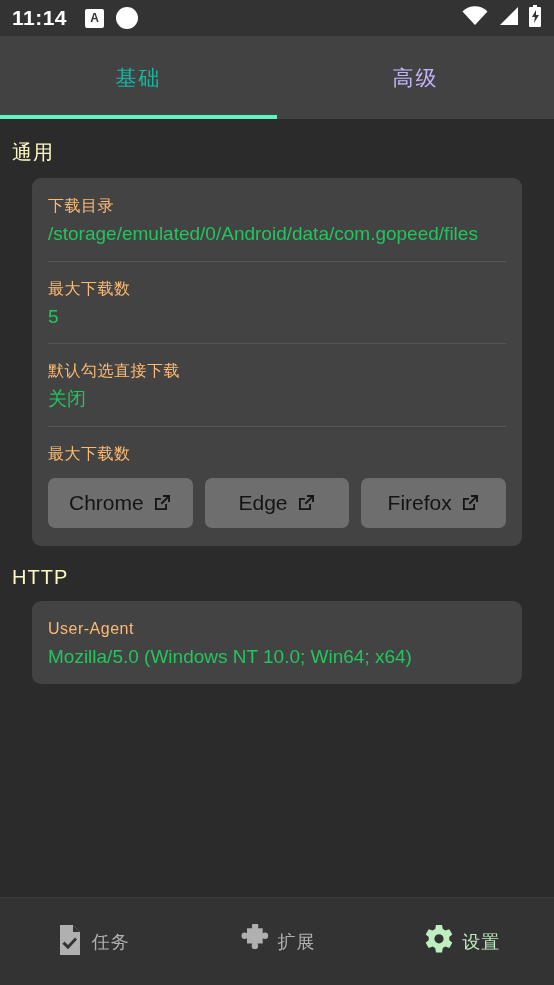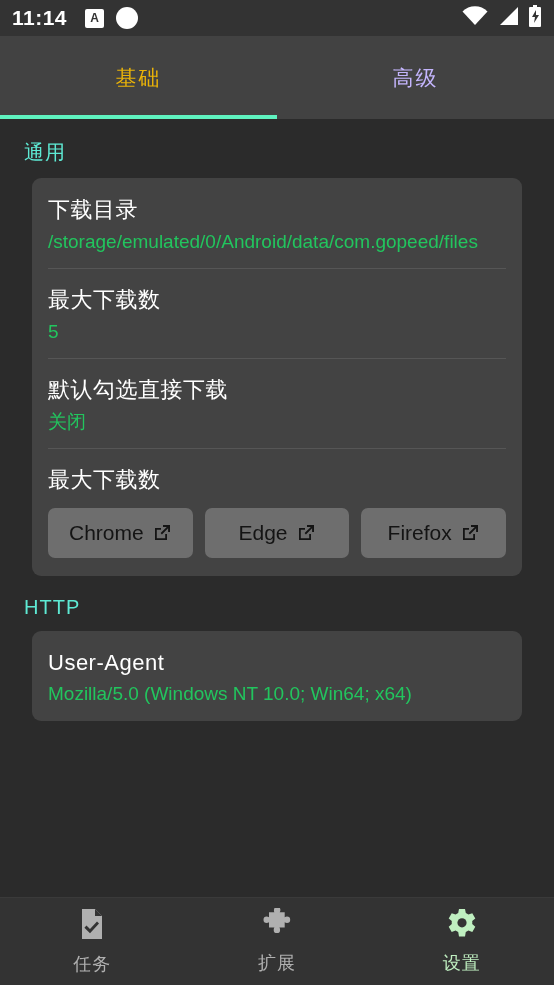--- a/index.html
+++ b/index.html
@@ -27,63 +27,63 @@
   .status-right { margin-left: auto; display: flex; align-items: center; gap: 9px; }
 
   
   .tabbar {
     height: 83px; background: #424242; display: flex; position: relative;
   }
   .tab {
     flex: 1; display: flex; align-items: center; justify-content: center;
     font-size: 21px; color: #c4b5fd; letter-spacing: 2px; cursor: pointer;
   }
-  .tab.active { color: #eab308; }
+  .tab.active { color: #14b8a6; }
   .tab-indicator {
     position: absolute; left: 0; bottom: 0; width: 50%; height: 4px; background: #5ff3c0;
   }
 
   
   .content {
     position: absolute; top: 119px; left: 0; right: 0; bottom: 88px;
     overflow: hidden; background: #2b2b2b;
   }
   .section-title {
-    color: #5eead4; font-size: 20px; padding: 20px 0 12px 24px; letter-spacing: 1px;
+    color: #fef9c3; font-size: 20px; padding: 20px 0 12px 12px; letter-spacing: 1px;
   }
   .card {
     margin: 0 32px; background: #434343; border-radius: 9px; padding: 0 16px;
   }
   .row { padding: 18px 0 14px 0; position: relative; }
   .row + .row::before {
     content: ""; position: absolute; top: 0; left: 0; right: 0;
     height: 1px; background: #565656;
   }
-  .row-title { color: #ffffff; font-size: 22px; letter-spacing: .5px; line-height: 1.25; }
+  .row-title { color: #fdba74; font-size: 16px; letter-spacing: .5px; line-height: 1.25; }
   .row-sub {
     color: #22c55e; font-size: 19px; line-height: 1.35; margin-top: 5px;
     word-break: break-word;
   }
   .btn-row { display: flex; gap: 12px; margin-top: 14px; padding-bottom: 4px; }
   .ext-btn {
     background: #6e6e6e; border: none; border-radius: 7px;
     padding: 13px 0; flex: 1;
     display: flex; align-items: center; justify-content: center; gap: 9px;
     color: #141414; font-size: 21px; cursor: pointer;
     font-family: "Liberation Sans", sans-serif;
   }
   .ext-btn svg { display: block; }
 
   
   .bottomnav {
     position: absolute; left: 0; right: 0; bottom: 0; height: 88px;
     background: #333333; display: flex; border-top: 1px solid #3a3a3a;
   }
   .nav-item {
-    flex: 1; display: flex; flex-direction: column;
+    flex: 1; display: flex; flex-direction: row;
     align-items: center; justify-content: center; gap: 7px; cursor: pointer;
   }
   .nav-label { font-size: 18px; color: #b0b0b0; letter-spacing: 1px; }
   .nav-item.active .nav-label { color: #bfefc0; }
 </style>
 </head>
 <body>
 
 <div class="phone">
 

